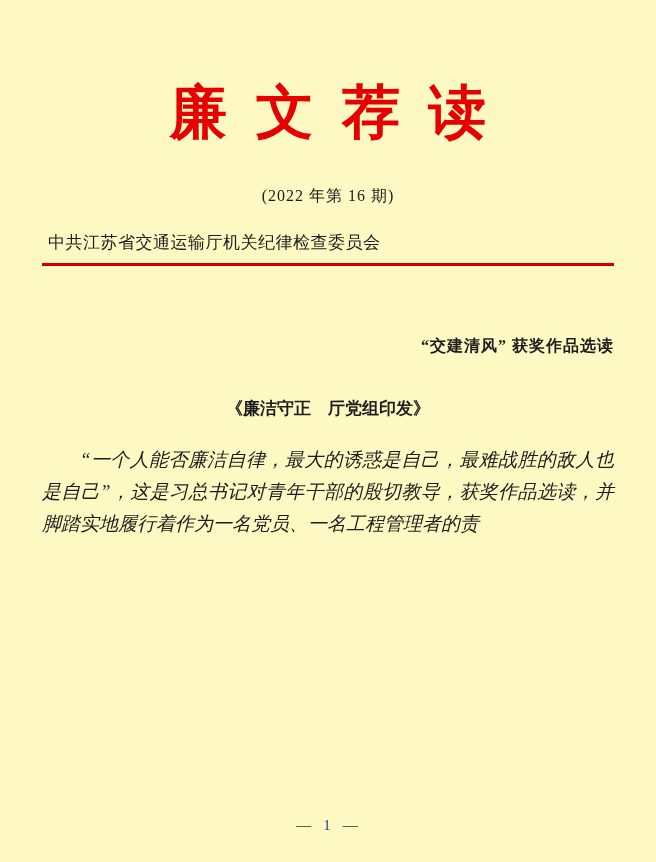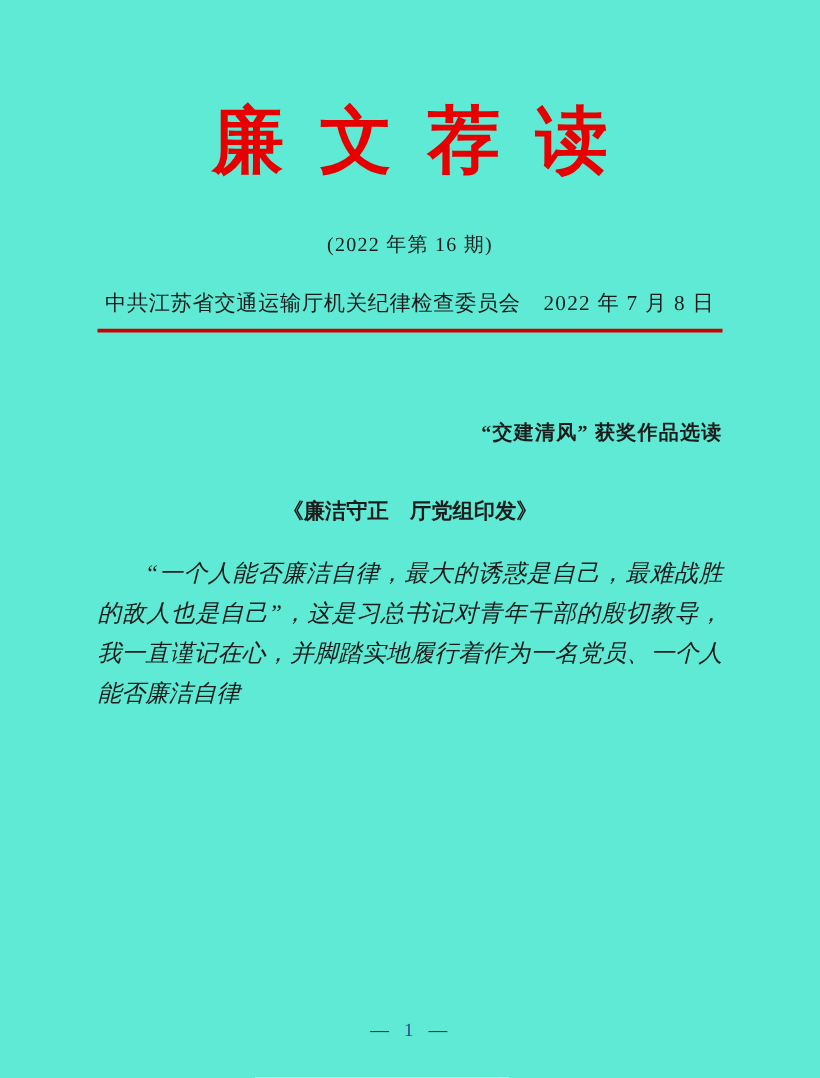--- a/index.html
+++ b/index.html
@@ -2,22 +2,22 @@
 <html style="--title-red: #e60000; --rule-red: #cc0000; --page-number-blue: #2b4590;"><head>
 <meta charset="utf-8">
 <style>
   * { margin: 0; padding: 0; box-sizing: border-box; }
   html, body { background: #ffffff; }
   .page {
     width: 656px;
     height: 862px;
     position: relative;
     margin: 0 auto;
-    background: #5eead4;
-    padding: 78px 78px 0;
+    background: #fef9c3;
+    padding: 78px 42px 0;
     font-family: "Liberation Serif", "DejaVu Serif", serif;
     color: #1c1c1c;
     overflow: hidden;
   }
   .doc-title {
     text-align: center;
     color: var(--title-red, #e60000);
     font-size: 58px;
     font-weight: bold;
     line-height: 1.2;
@@ -102,29 +102,28 @@
 <body>
 
 <div class="page">
 
   <h1 class="doc-title">廉 文 荐 读</h1>
 
   <div class="issue-line">(2022 年第 16 期)</div>
 
   <div class="publisher-row">
     <span class="publisher-name">中共江苏省交通运输厅机关纪律检查委员会</span>
-    <span class="publish-date">2022 年 7 月 8 日</span>
   </div>
 
   <div class="red-rule"></div>
 
 
   <h2 class="section-title">“交建清风” 获奖作品选读</h2>
 
   <h3 class="article-title">《廉洁守正　厅党组印发》</h3>
 
-  <p class="article-paragraph">“一个人能否廉洁自律，最大的诱惑是自己，最难战胜的敌人也是自己”，这是习总书记对青年干部的殷切教导，我一直谨记在心，并脚踏实地履行着作为一名党员、一个人能否廉洁自律</p>
+  <p class="article-paragraph">“一个人能否廉洁自律，最大的诱惑是自己，最难战胜的敌人也是自己”，这是习总书记对青年干部的殷切教导，获奖作品选读，并脚踏实地履行着作为一名党员、一名工程管理者的责</p>
 
   <div class="page-number">
     <span>—</span><span class="num">1</span><span>—</span>
   </div>
 
 </div>
 
 </body></html>

